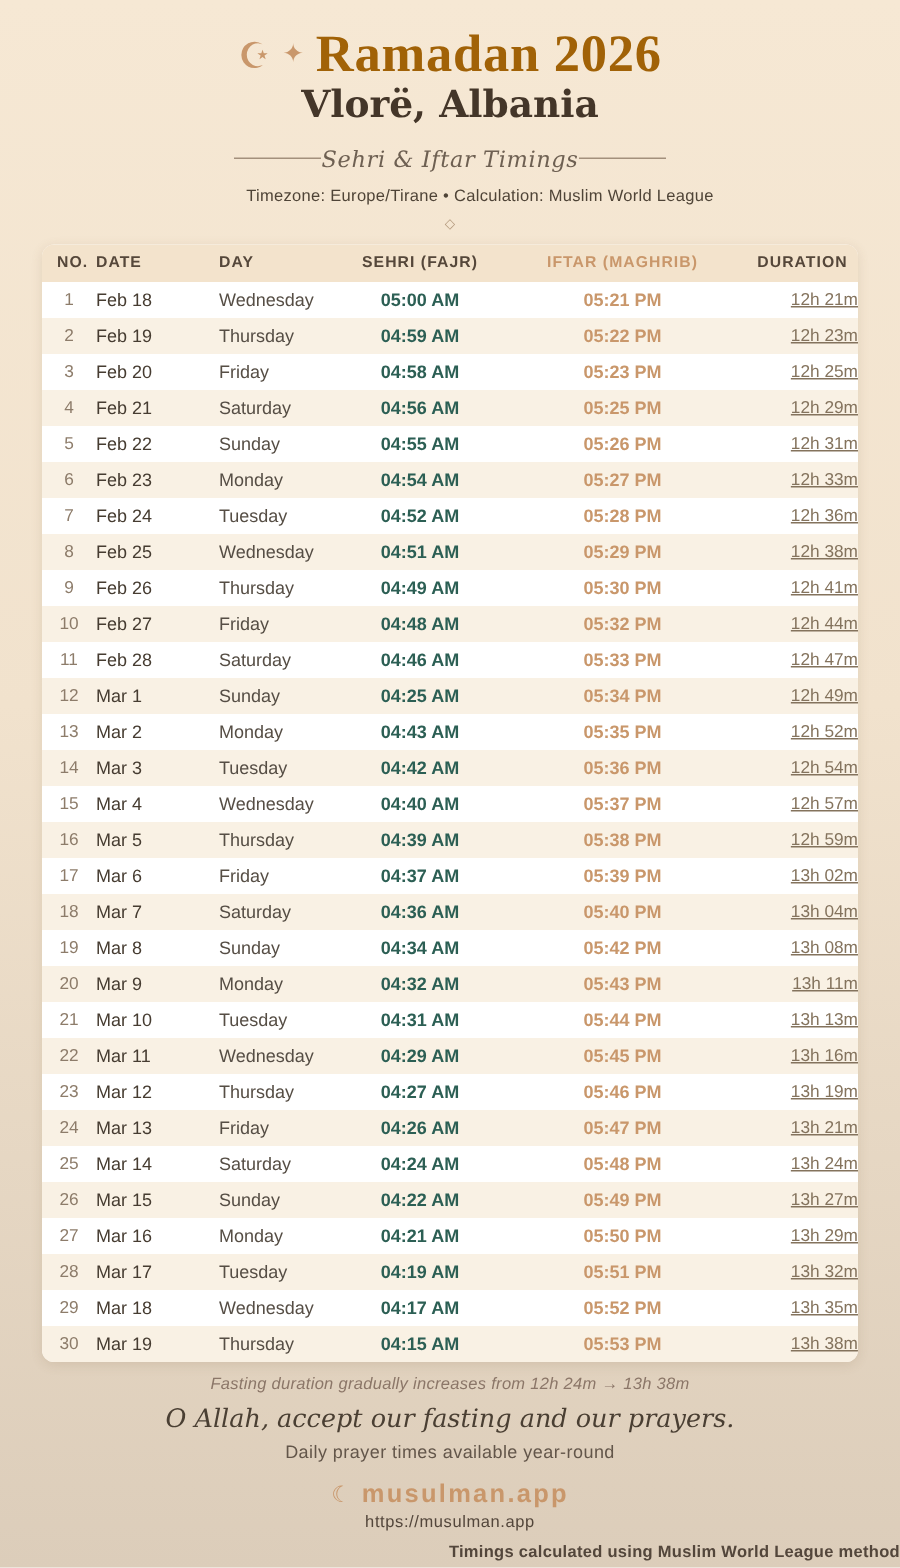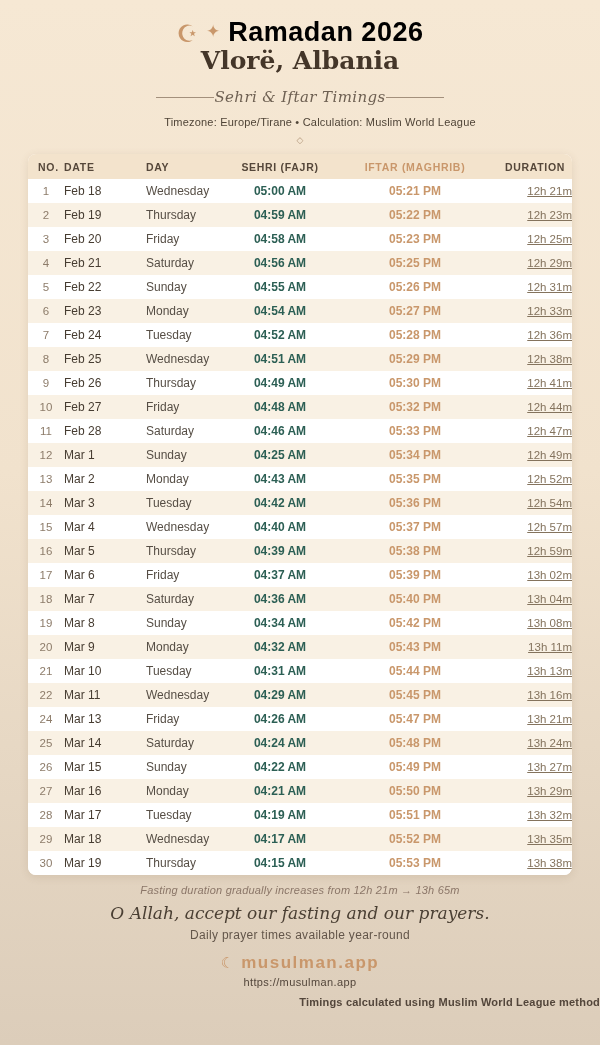--- a/index.html
+++ b/index.html
@@ -15,22 +15,22 @@
 
   
   header { text-align: center; }
   .title-row {
     display: flex; align-items: center; justify-content: center;
     gap: 8px; line-height: 1.05;
   }
   .crescent-star { color: #c9976b; font-size: 24px; transform: translateY(1px); }
   .sparkle { color: #c9976b; font-size: 17px; }
   h1.title {
-    font-family: Liberation Sans, sans-serif;
-    font-size: 27px; font-weight: 600; color: #000000; letter-spacing: 0.5px;
+    font-family: Liberation Serif, serif;
+    font-size: 35px; font-weight: 600; color: #a16207; letter-spacing: 0.5px;
   }
   h2.location {
     font-family: "DejaVu Serif", "Liberation Serif", serif;
     font-size: 25px; font-weight: 700; color: #443629; margin-top: 0px;
   }
   .divider-row {
     display: flex; align-items: center; justify-content: center;
     margin-top: 13px;
   }
   .rule { width: 58px; height: 1px; background: #a3907c; }
@@ -303,20 +303,28 @@
           </tr>
           <tr>
             <td class="no">22</td>
             <td class="date">Mar 11</td>
             <td class="day">Wednesday</td>
             <td class="sehri">04:29 AM</td>
             <td class="iftar">05:45 PM</td>
             <td class="duration">13h 16m</td>
           </tr>
           <tr>
+            <td class="no">23</td>
+            <td class="date">Mar 12</td>
+            <td class="day">Thursday</td>
+            <td class="sehri">04:27 AM</td>
+            <td class="iftar">05:46 PM</td>
+            <td class="duration">13h 19m</td>
+          </tr>
+          <tr>
             <td class="no">24</td>
             <td class="date">Mar 13</td>
             <td class="day">Friday</td>
             <td class="sehri">04:26 AM</td>
             <td class="iftar">05:47 PM</td>
             <td class="duration">13h 21m</td>
           </tr>
           <tr>
             <td class="no">25</td>
             <td class="date">Mar 14</td>
@@ -363,21 +371,21 @@
             <td class="day">Thursday</td>
             <td class="sehri">04:15 AM</td>
             <td class="iftar">05:53 PM</td>
             <td class="duration">13h 38m</td>
           </tr>
         </tbody>
     </table>
   </main>
 
   <footer>
-    <div class="note">Fasting duration gradually increases from 12h 21m → 13h 65m</div>
+    <div class="note">Fasting duration gradually increases from 12h 24m → 13h 38m</div>
     <div class="quote">O Allah, accept our fasting and our prayers.</div>
     <div class="availability">Daily prayer times available year-round</div>
     <div class="brand-row">
       <span class="brand-crescent">☾</span>
       <span class="brand-name">musulman.app</span>
     </div>
     <div class="url">https://musulman.app</div>
     <div class="method">Timings calculated using Muslim World League method</div>
   </footer>
 

